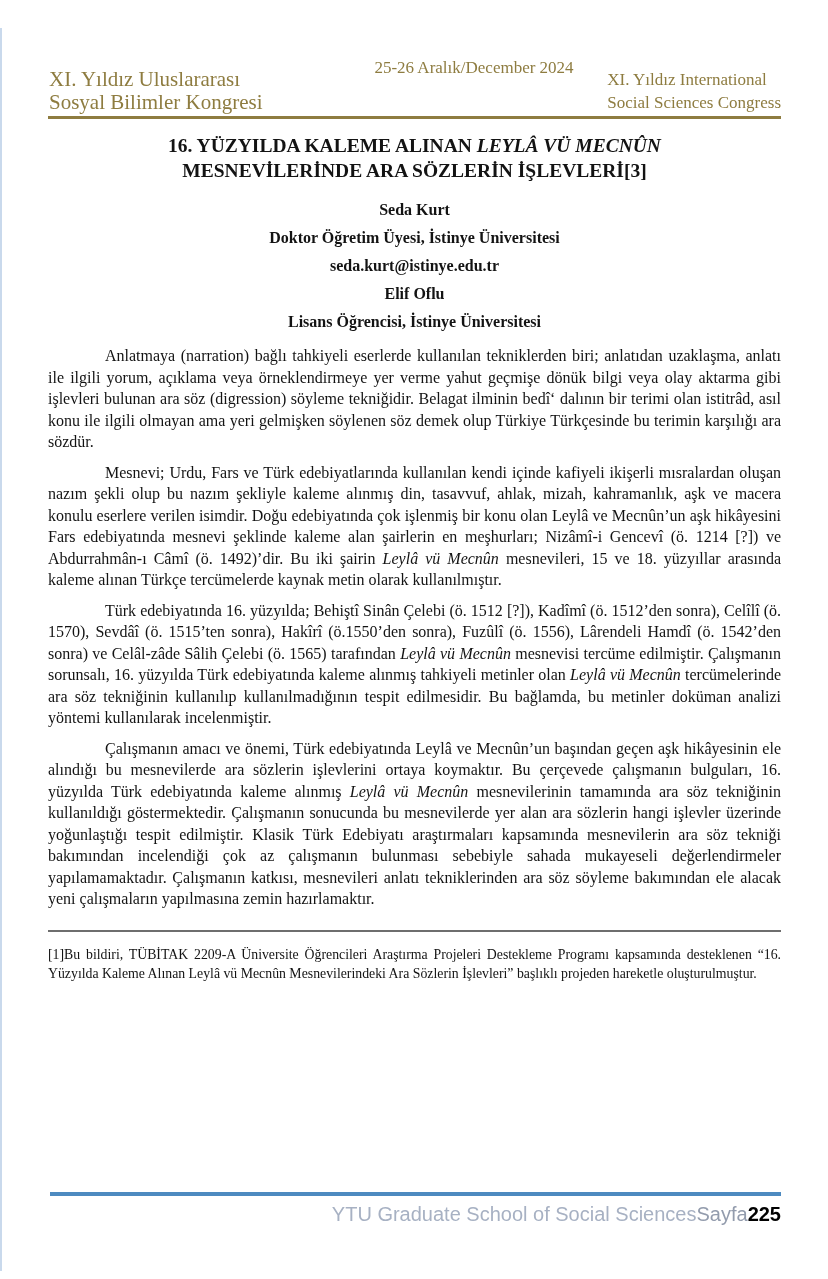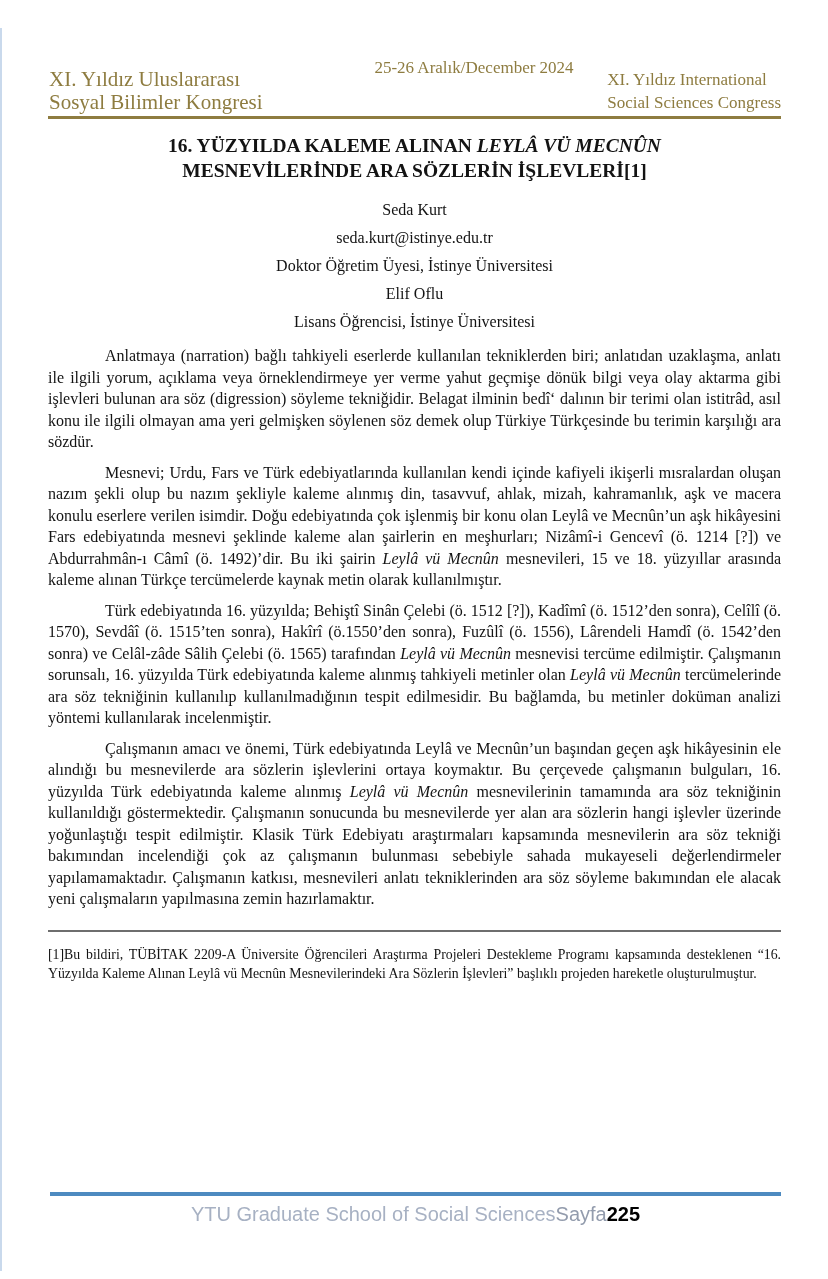--- a/index.html
+++ b/index.html
@@ -33,21 +33,21 @@
     background: #8e7c40;
   }
   
   .content {
     position: absolute; top: 133px; left: 48px; width: 733px;
   }
   .title {
     text-align: center; font-weight: bold;
     font-size: 19.5px; line-height: 25px;
   }
-  .authors { margin-top: 13px; text-align: center; font-size: 16px; }
+  .authors { margin-top: 13px; text-align: center; font-size: 16px; font-weight: bold; }
   .author-line { line-height: 28px; }
   .paras { margin-top: 9px; }
   p.para {
     margin: 0 0 9px 0;
     font-size: 16px; line-height: 21.5px;
     text-align: justify; text-indent: 57px;
   }
   .keywords {
     margin-top: 12px; font-size: 16px; line-height: 21.5px; text-align: justify;
   }
@@ -55,21 +55,21 @@
   .footnote {
     margin-top: 13px; font-size: 13.8px; line-height: 19.5px; text-align: justify;
   }
   
   .footer-line {
     position: absolute; top: 1192px; left: 50px; width: 731px; height: 4px;
     background: #4d8ac0;
   }
   .footer {
     position: absolute; top: 1203px; left: 50px; width: 731px;
-    display: flex; justify-content: center; align-items: baseline;
+    display: flex; justify-content: flex-end; align-items: baseline;
     font-family: "Liberation Sans", sans-serif; font-size: 20px;
   }
   .footer-left-text { color: #a7b1c3; }
   .footer-page { color: #939cad; }
   .footer-page .num { color: #000000; font-weight: 700; }
 </style>
 </head>
 <body>
 
 <div class="left-edge"></div>
@@ -85,27 +85,27 @@
   <div>XI. Yıldız International</div>
   <div>Social Sciences Congress</div>
 </div>
 
 <div class="gold-rule"></div>
 
 <div class="content">
 
   <div class="title">
     <div><span>16. YÜZYILDA KALEME ALINAN </span><em>LEYLÂ VÜ MECNÛN</em></div>
-    <div>MESNEVİLERİNDE ARA SÖZLERİN İŞLEVLERİ[1]</div>
+    <div>MESNEVİLERİNDE ARA SÖZLERİN İŞLEVLERİ[3]</div>
   </div>
 
   <div class="authors">
       <div class="author-line">Seda Kurt</div>
+      <div class="author-line">Doktor Öğretim Üyesi, İstinye Üniversitesi</div>
       <div class="author-line">seda.kurt@istinye.edu.tr</div>
-      <div class="author-line">Doktor Öğretim Üyesi, İstinye Üniversitesi</div>
       <div class="author-line">Elif Oflu</div>
       <div class="author-line">Lisans Öğrencisi, İstinye Üniversitesi</div>
     </div>
 
   <div class="paras">
       <p class="para"><span>Anlatmaya (narration) bağlı tahkiyeli eserlerde kullanılan tekniklerden biri; anlatıdan uzaklaşma, anlatı ile ilgili yorum, açıklama veya örneklendirmeye yer verme yahut geçmişe dönük bilgi veya olay aktarma gibi işlevleri bulunan ara söz (digression) söyleme tekniğidir. Belagat ilminin bedî‘ dalının bir terimi olan istitrâd, asıl konu ile ilgili olmayan ama yeri gelmişken söylenen söz demek olup Türkiye Türkçesinde bu terimin karşılığı ara sözdür.</span></p>
       <p class="para"><span>Mesnevi; Urdu, Fars ve Türk edebiyatlarında kullanılan kendi içinde kafiyeli ikişerli mısralardan oluşan nazım şekli olup bu nazım şekliyle kaleme alınmış din, tasavvuf, ahlak, mizah, kahramanlık, aşk ve macera konulu eserlere verilen isimdir. Doğu edebiyatında çok işlenmiş bir konu olan Leylâ ve Mecnûn’un aşk hikâyesini Fars edebiyatında mesnevi şeklinde kaleme alan şairlerin en meşhurları; Nizâmî-i Gencevî (ö. 1214 [?]) ve Abdurrahmân-ı Câmî (ö. 1492)’dir. Bu iki şairin </span><em>Leylâ vü Mecnûn</em><span> mesnevileri, 15 ve 18. yüzyıllar arasında kaleme alınan Türkçe tercümelerde kaynak metin olarak kullanılmıştır.</span></p>
       <p class="para"><span>Türk edebiyatında 16. yüzyılda; Behiştî Sinân Çelebi (ö. 1512 [?]), Kadîmî (ö. 1512’den sonra), Celîlî (ö. 1570), Sevdâî (ö. 1515’ten sonra), Hakîrî (ö.1550’den sonra), Fuzûlî (ö. 1556), Lârendeli Hamdî (ö. 1542’den sonra) ve Celâl-zâde Sâlih Çelebi (ö. 1565) tarafından </span><em>Leylâ vü Mecnûn</em><span> mesnevisi tercüme edilmiştir. Çalışmanın sorunsalı, 16. yüzyılda Türk edebiyatında kaleme alınmış tahkiyeli metinler olan </span><em>Leylâ vü Mecnûn</em><span> tercümelerinde ara söz tekniğinin kullanılıp kullanılmadığının tespit edilmesidir. Bu bağlamda, bu metinler doküman analizi yöntemi kullanılarak incelenmiştir.</span></p>
       <p class="para"><span>Çalışmanın amacı ve önemi, Türk edebiyatında Leylâ ve Mecnûn’un başından geçen aşk hikâyesinin ele alındığı bu mesnevilerde ara sözlerin işlevlerini ortaya koymaktır. Bu çerçevede çalışmanın bulguları, 16. yüzyılda Türk edebiyatında kaleme alınmış </span><em>Leylâ vü Mecnûn</em><span> mesnevilerinin tamamında ara söz tekniğinin kullanıldığı göstermektedir. Çalışmanın sonucunda bu mesnevilerde yer alan ara sözlerin hangi işlevler üzerinde yoğunlaştığı tespit edilmiştir. Klasik Türk Edebiyatı araştırmaları kapsamında mesnevilerin ara söz tekniği bakımından incelendiği çok az çalışmanın bulunması sebebiyle sahada mukayeseli değerlendirmeler yapılamamaktadır. Çalışmanın katkısı, mesnevileri anlatı tekniklerinden ara söz söyleme bakımından ele alacak yeni çalışmaların yapılmasına zemin hazırlamaktır.</span></p>
     </div>

